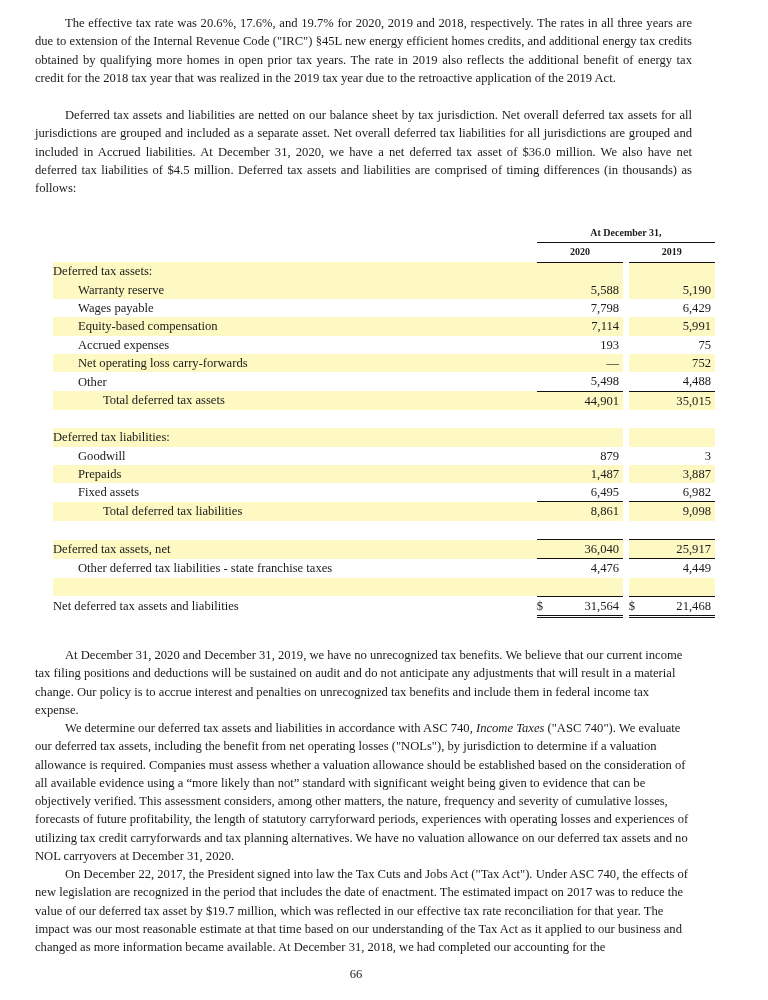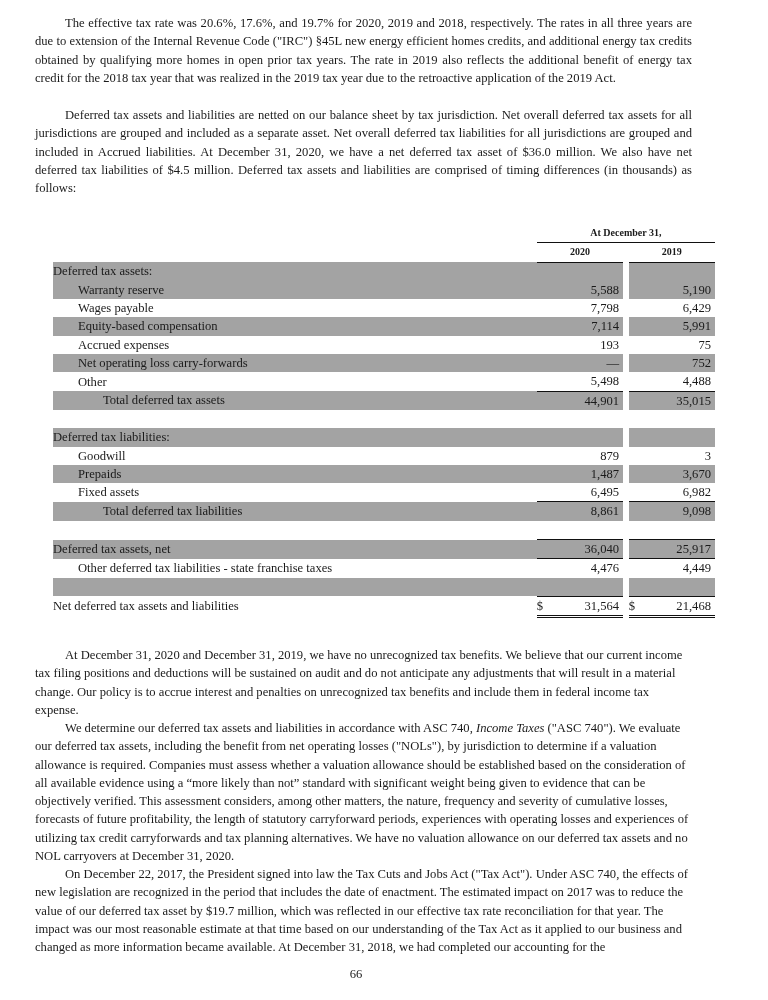--- a/index.html
+++ b/index.html
@@ -13,21 +13,21 @@
     text-indent: 30px; margin: 0;
   }
   .justify { text-align: justify; text-align-last: left; }
   .para i { font-style: italic; }
 
   #table {
     position: absolute; left: 53px; top: 224px; width: 662px;
     border-collapse: collapse; font-size: 12.6px;
   }
   #table td { height: 18.3px; padding: 0; line-height: 18.3px; vertical-align: middle; }
-  #table tr.shade td { background: #a3a3a3; }
+  #table tr.shade td { background: #fef9c3; }
   #table tr.shade td.gap { background: #ffffff; }
   .c-label { width: 468px; }
   .c-cur { width: 16px; text-align: left; }
   .c-val { width: 70px; text-align: right; padding-right: 4px !important; }
   .c-sep { width: 6px; }
   .lvl1 { padding-left: 25px !important; }
   .lvl2 { padding-left: 50px !important; margin-top: 12px; }
   .hdr { font-weight: bold; font-size: 10px; text-align: center; }
   .top-line { border-top: 1.3px solid #111; }
   .bot-line { border-bottom: 1.3px solid #111; }
@@ -136,21 +136,21 @@
     <td class="c-sep"></td>
     <td class="c-cur"></td>
         <td class="c-val">3</td>
   </tr>
   <tr class="shade">
     <td class="c-label lvl1">Prepaids</td>
     <td class="c-cur"></td>
         <td class="c-val">1,487</td>
     <td class="c-sep gap"></td>
     <td class="c-cur"></td>
-        <td class="c-val">3,670</td>
+        <td class="c-val">3,887</td>
   </tr>
   <tr>
     <td class="c-label lvl1">Fixed assets</td>
     <td class="c-cur bot-line"></td>
         <td class="c-val bot-line">6,495</td>
     <td class="c-sep"></td>
     <td class="c-cur bot-line"></td>
         <td class="c-val bot-line">6,982</td>
   </tr>
   <tr class="shade">

